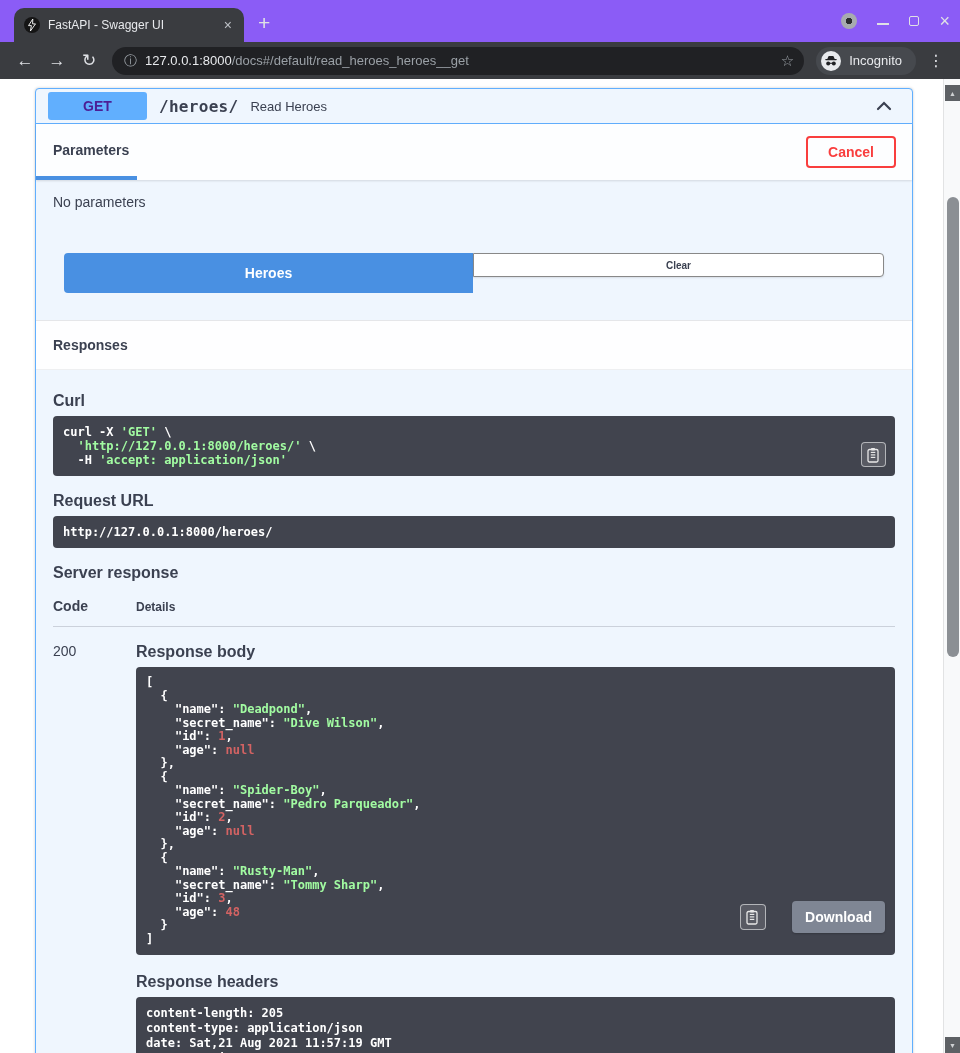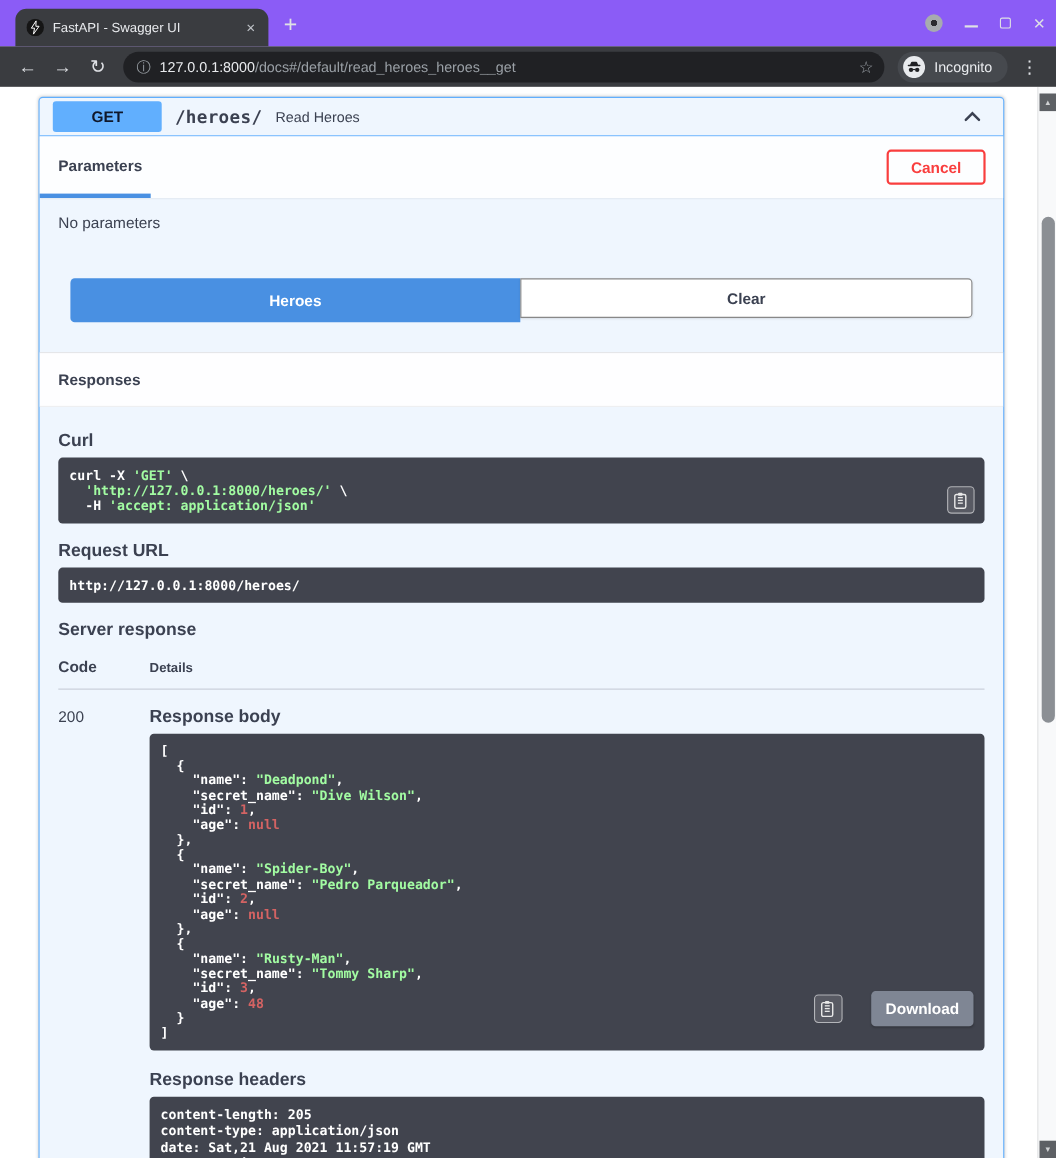--- a/index.html
+++ b/index.html
@@ -37,41 +37,41 @@
   .incog-badge .label{color:#e8eaed;font-size:13px;}
   .menu-dots{color:#dfe1e5;font-size:16px;padding:0 6px;}
 
   
   .content{position:relative;height:974px;background:#fff;overflow:hidden;}
   .swagger-wrap{margin:9px 47px 0 35px;color:#3b4151;}
   .opblock{border:1px solid var(--method-blue,#61affe);border-radius:4px;background:#eff6fe;
     box-shadow:0 0 3px rgba(0,0,0,.19);}
   .opblock-summary{display:flex;align-items:center;gap:12px;padding:3px 14px 3px 12px;
     border-bottom:1px solid var(--method-blue,#61affe);}
-  .method-badge{background:var(--method-blue,#61affe);color:#0f172a;font-weight:700;font-size:14px;
+  .method-badge{background:var(--method-blue,#61affe);color:#4c1d95;font-weight:700;font-size:14px;
     border-radius:3px;min-width:99px;text-align:center;padding:6px 0;}
   .endpoint-path{font-family:"DejaVu Sans Mono","Liberation Mono",monospace;font-size:16px;
     font-weight:700;color:#3b4151;letter-spacing:.3px;}
   .endpoint-summary{font-size:13px;color:#3b4151;}
   .chevron{margin-left:auto;display:flex;padding:4px;}
 
   .section-header{height:56px;background:rgba(255,255,255,.88);box-shadow:0 1px 2px rgba(0,0,0,.12);
     display:flex;align-items:stretch;justify-content:space-between;}
   .tab-item{display:flex;align-items:center;padding-left:17px;width:101px;
     border-bottom:4px solid var(--execute-blue,#4990e2);font-size:14px;font-weight:700;color:#3b4151;}
   .btn-cancel{align-self:center;margin-right:16px;border:2px solid var(--cancel-red,#f93e3e);
     color:var(--cancel-red,#f93e3e);background:transparent;border-radius:4px;font-weight:700;
     font-size:14px;padding:6px 20px;font-family:inherit;}
 
   .params-area{padding:14px 17px 43px;font-size:14px;color:#3b4151;}
   .execute-row{display:flex;padding:0 28px;margin-bottom:27px;}
   .btn-execute{flex:1;height:40px;background:var(--execute-blue,#4990e2);border:none;
     border-radius:4px 0 0 4px;color:#fff;font-weight:700;font-size:14px;font-family:inherit;}
-  .btn-clear{flex:1;height:36px;background:#fff;border:1px solid #888;border-radius:0 4px 4px 0;
-    color:#3b4151;font-weight:700;font-size:14px;font-family:inherit;box-shadow:0 1px 2px rgba(0,0,0,.1);}
+  .btn-clear{flex:1;height:24px;background:#fff;border:1px solid #888;border-radius:0 4px 4px 0;
+    color:#3b4151;font-weight:700;font-size:10px;font-family:inherit;box-shadow:0 1px 2px rgba(0,0,0,.1);}
 
   .responses-header{background:rgba(255,255,255,.9);border-top:1px solid rgba(59,65,81,.12);
     border-bottom:1px solid rgba(59,65,81,.08);padding:16px 17px;font-size:14px;font-weight:700;color:#3b4151;}
   .responses-body{padding:22px 17px 40px;}
   .blk-label{font-size:16px;font-weight:700;color:#3b4151;margin-bottom:6px;}
 
   .codeblock{background:var(--code-bg,#41444e);border-radius:4px;padding:9px 10px;position:relative;
     font-family:"DejaVu Sans Mono","Liberation Mono",monospace;font-size:12px;font-weight:700;
     color:#fff;overflow:hidden;}
   .code-line{line-height:14px;white-space:pre;}

